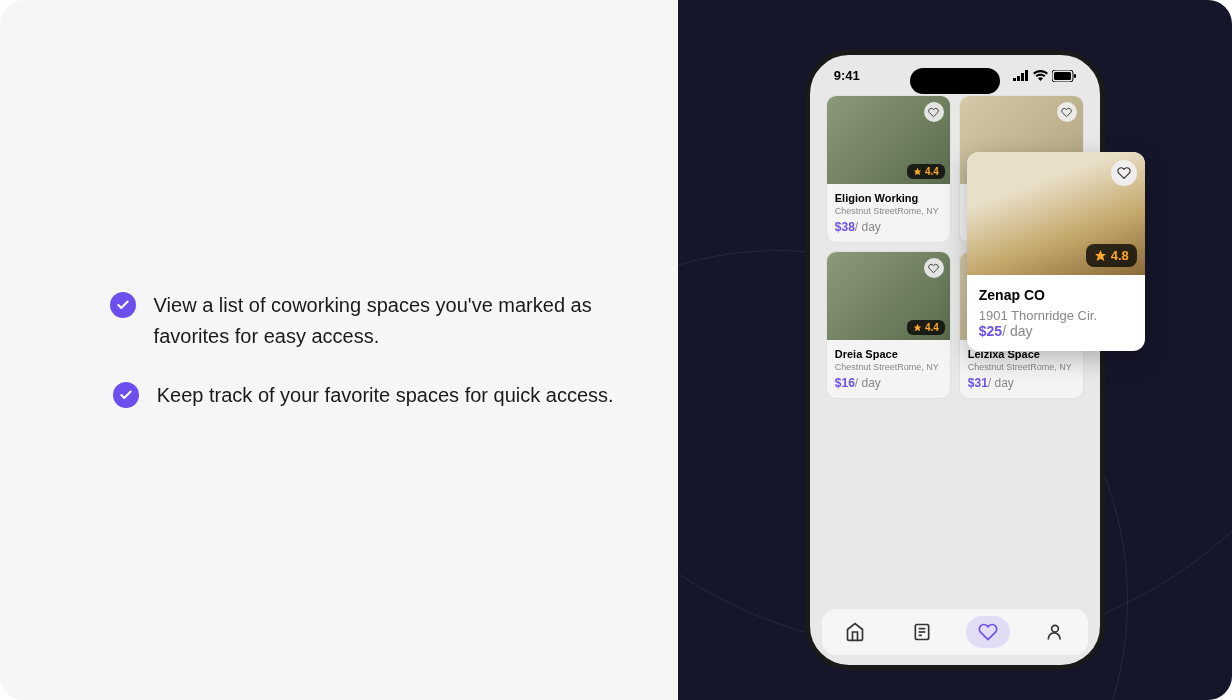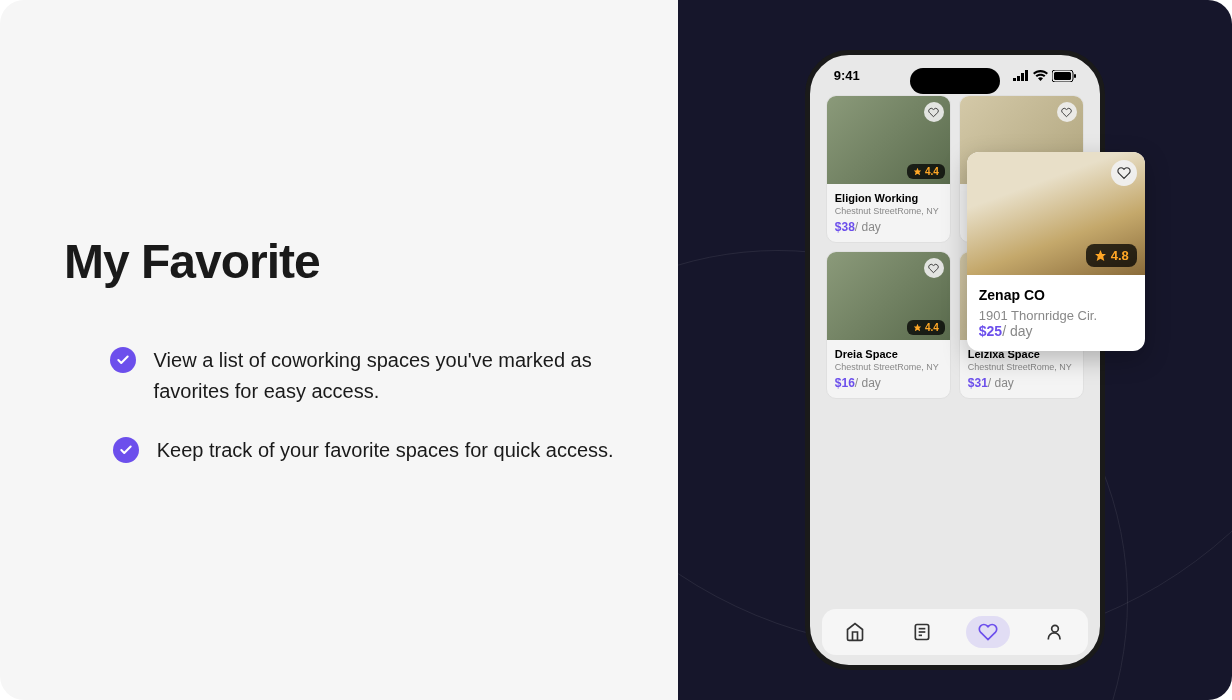--- a/index.html
+++ b/index.html
@@ -44,21 +44,20 @@
     .popup-body { padding: 12px; }
     .popup-title { font-size: 14px; font-weight: 700; color: #000; }
     .popup-sub { font-size: 13px; color: #888; margin-top: 5px; }
     .popup-price { font-size: 14px; }
   </style>
 </head>
 <body>
 
 <div class="container">
   <div class="left-panel">
-    <h1 class="heading">My Favorite</h1>
     <div class="feature-list">
       <div class="feature-item">
         <div class="check-badge">
           <svg viewBox="0 0 24 24" fill="none" stroke="#fff" stroke-width="3.5" stroke-linecap="round" stroke-linejoin="round">
               <polyline points="20 6 9 17 4 12"></polyline>
             </svg>
         </div>
         <div class="feature-text">View a list of coworking spaces you've marked as favorites for easy access.</div>
       </div>
       <div class="feature-item">

